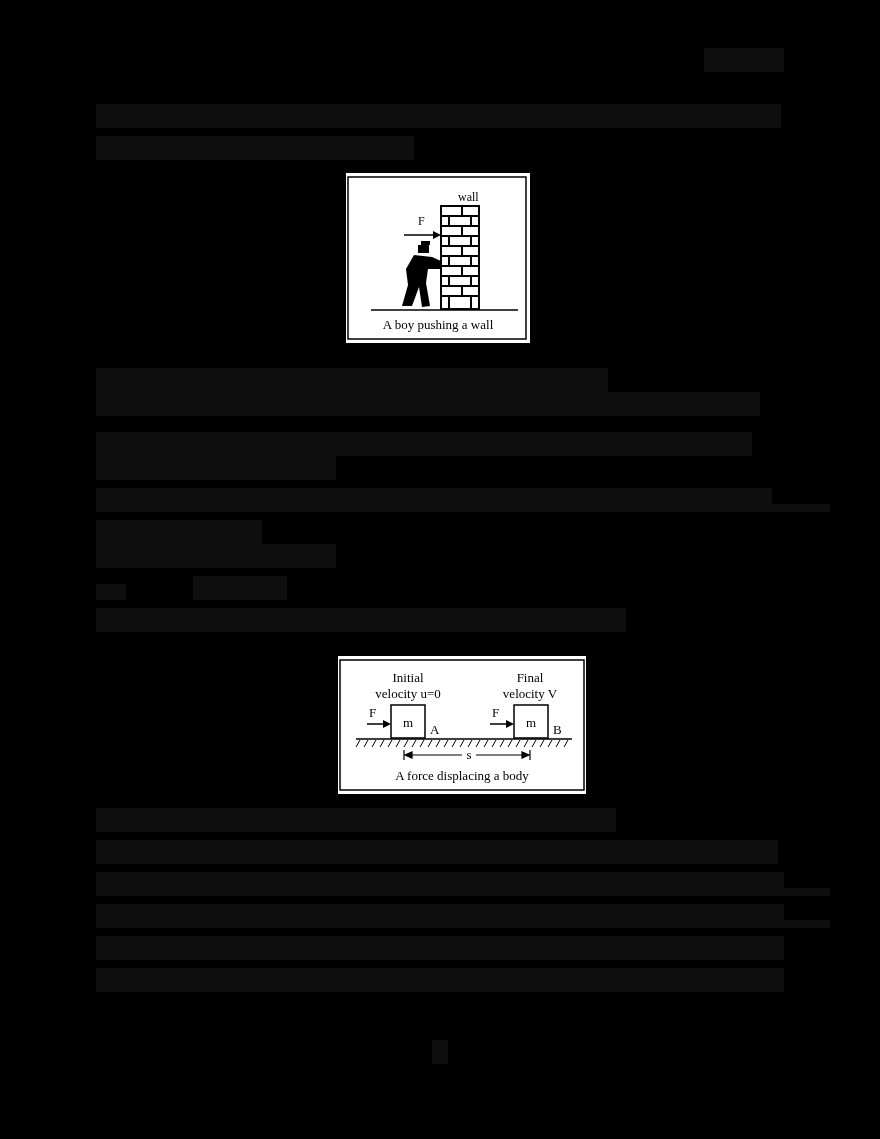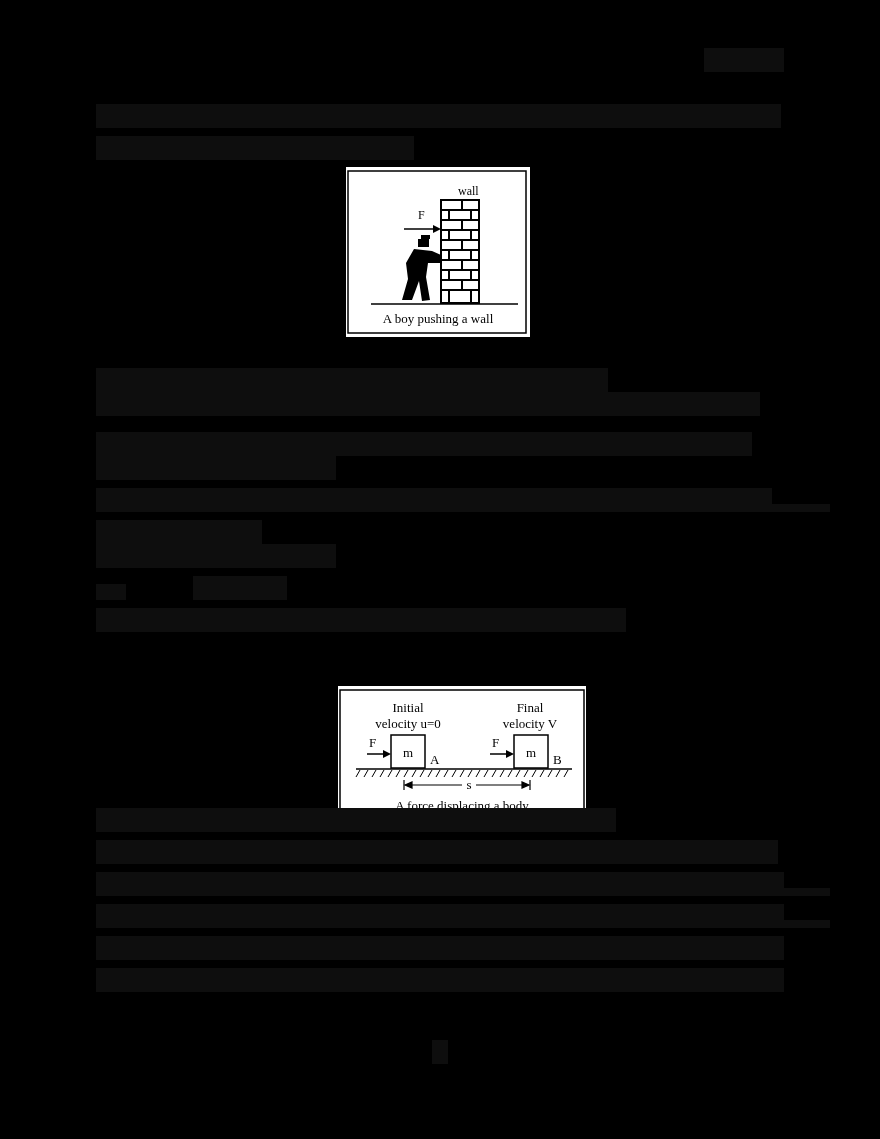--- a/index.html
+++ b/index.html
@@ -9,21 +9,21 @@
   .fig svg { display:block; }
 </style>
 </head>
 <body>
 
 <div class="bar" style="left:704px;top:48px;width:80px;height:24px;"></div>
 
 <div class="bar" style="left:96px;top:104px;width:685px;height:24px;"></div>
 <div class="bar" style="left:96px;top:136px;width:318px;height:24px;"></div>
 
-<div class="fig" style="left:346px;top:167px;width:184px;height:170px;">
+<div class="fig" style="left:346px;top:173px;width:184px;height:170px;">
   <svg width="184" height="170" viewBox="0 0 184 170">
     <rect x="0" y="0" width="184" height="170" fill="#fff"></rect>
     <rect x="2" y="4" width="178" height="162" fill="#fff" stroke="#000" stroke-width="1.5"></rect>
     <text x="112" y="28" font-family="Liberation Serif, serif" font-size="12" fill="#000">wall</text>
     <g stroke="#000" stroke-width="2" fill="#fff">
       <rect x="95" y="33" width="38" height="103"></rect>
       <line x1="95" y1="43" x2="133" y2="43"></line>
         <line x1="95" y1="53" x2="133" y2="53"></line>
       <line x1="95" y1="63" x2="133" y2="63"></line>
         <line x1="95" y1="73" x2="133" y2="73"></line>
@@ -68,21 +68,21 @@
 <div class="bar" style="left:96px;top:432px;width:656px;height:24px;"></div>
 <div class="bar" style="left:96px;top:456px;width:240px;height:24px;"></div>
 <div class="bar" style="left:96px;top:488px;width:676px;height:24px;"></div>
 <div class="bar" style="left:100px;top:504px;width:730px;height:8px;"></div>
 <div class="bar" style="left:96px;top:520px;width:166px;height:24px;"></div>
 <div class="bar" style="left:96px;top:544px;width:240px;height:24px;"></div>
 <div class="bar" style="left:96px;top:584px;width:30px;height:16px;"></div>
 <div class="bar" style="left:193px;top:576px;width:94px;height:24px;"></div>
 <div class="bar" style="left:96px;top:608px;width:530px;height:24px;"></div>
 
-<div class="fig" style="left:314px;top:686px;width:248px;height:120px;padding-left:24px;">
+<div class="fig" style="left:314px;top:656px;width:248px;height:120px;padding-left:24px;">
   <svg width="248" height="138" viewBox="0 0 248 138">
     <rect x="0" y="0" width="248" height="138" fill="#fff"></rect>
     <rect x="2" y="4" width="244" height="130" fill="#fff" stroke="#000" stroke-width="1.5"></rect>
     <text x="70" y="26" text-anchor="middle" font-family="Liberation Serif, serif" font-size="13" fill="#000">Initial</text>
     <text x="70" y="42" text-anchor="middle" font-family="Liberation Serif, serif" font-size="13" fill="#000">velocity u=0</text>
     <text x="192" y="26" text-anchor="middle" font-family="Liberation Serif, serif" font-size="13" fill="#000">Final</text>
     <text x="192" y="42" text-anchor="middle" font-family="Liberation Serif, serif" font-size="13" fill="#000">velocity V</text>
     <text x="31" y="61" font-family="Liberation Serif, serif" font-size="13" fill="#000">F</text>
     <g>
         <line x1="29" y1="68" x2="47" y2="68" stroke="#000" stroke-width="1.5"></line>

